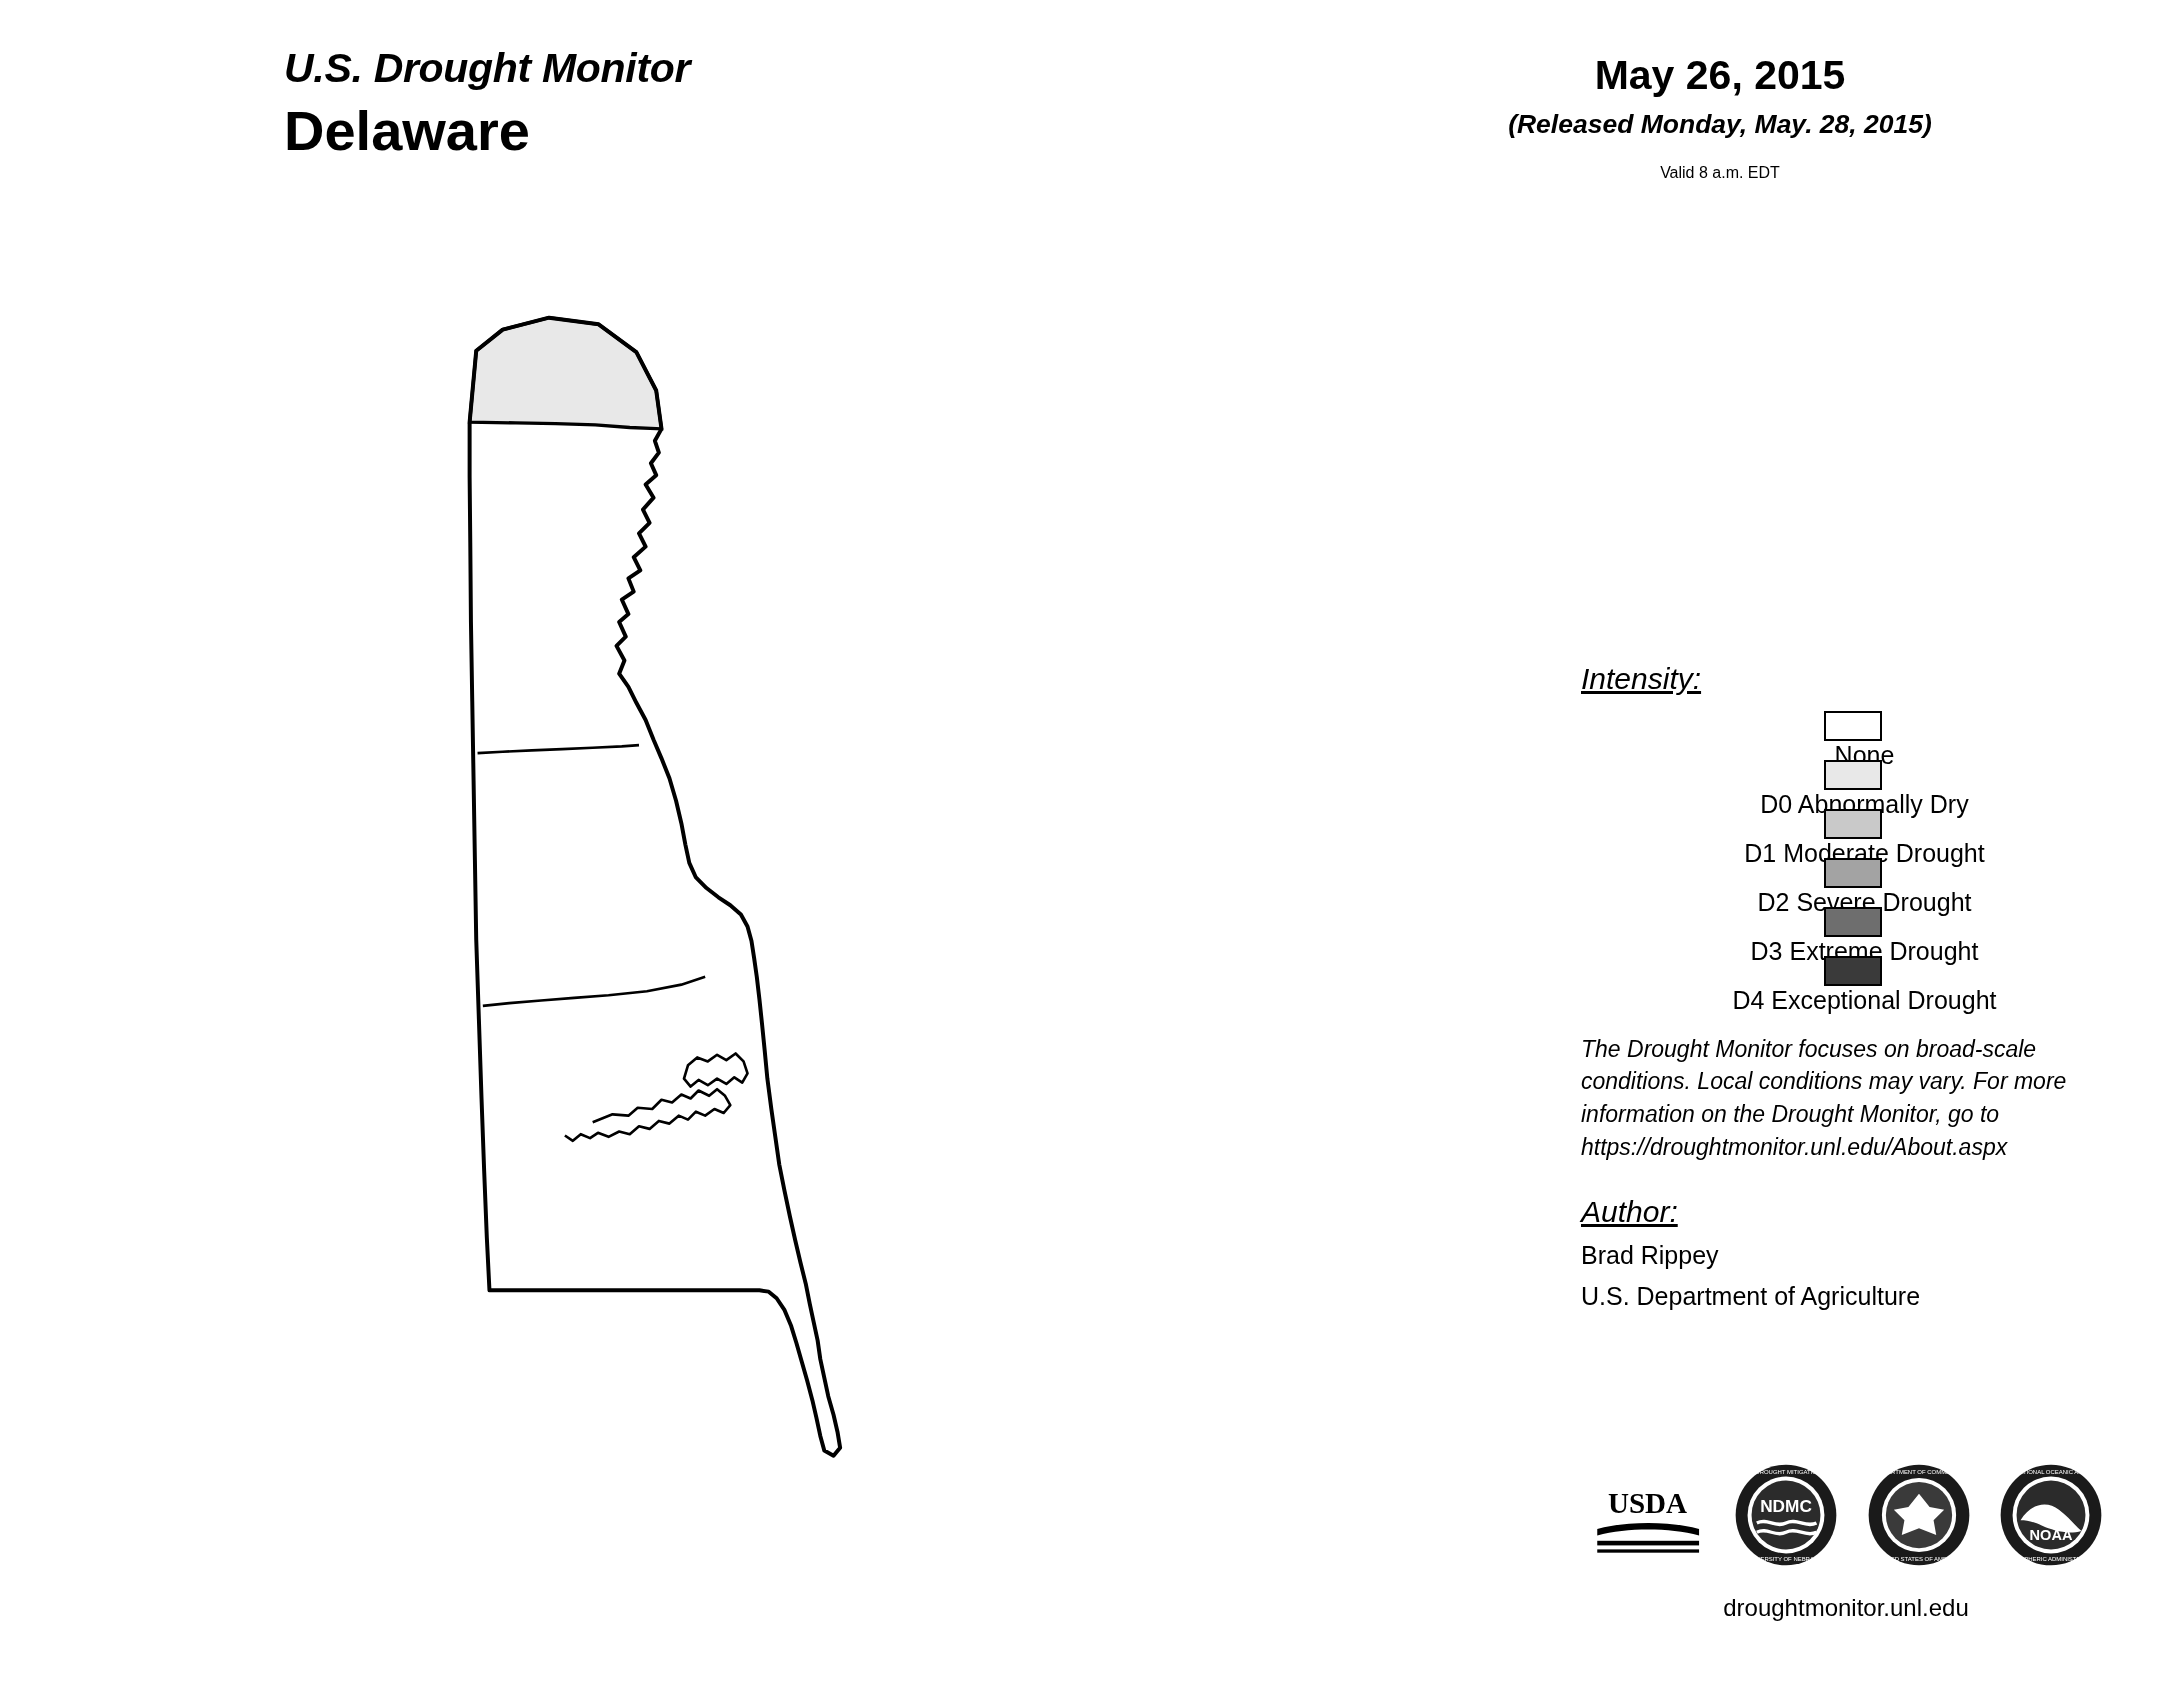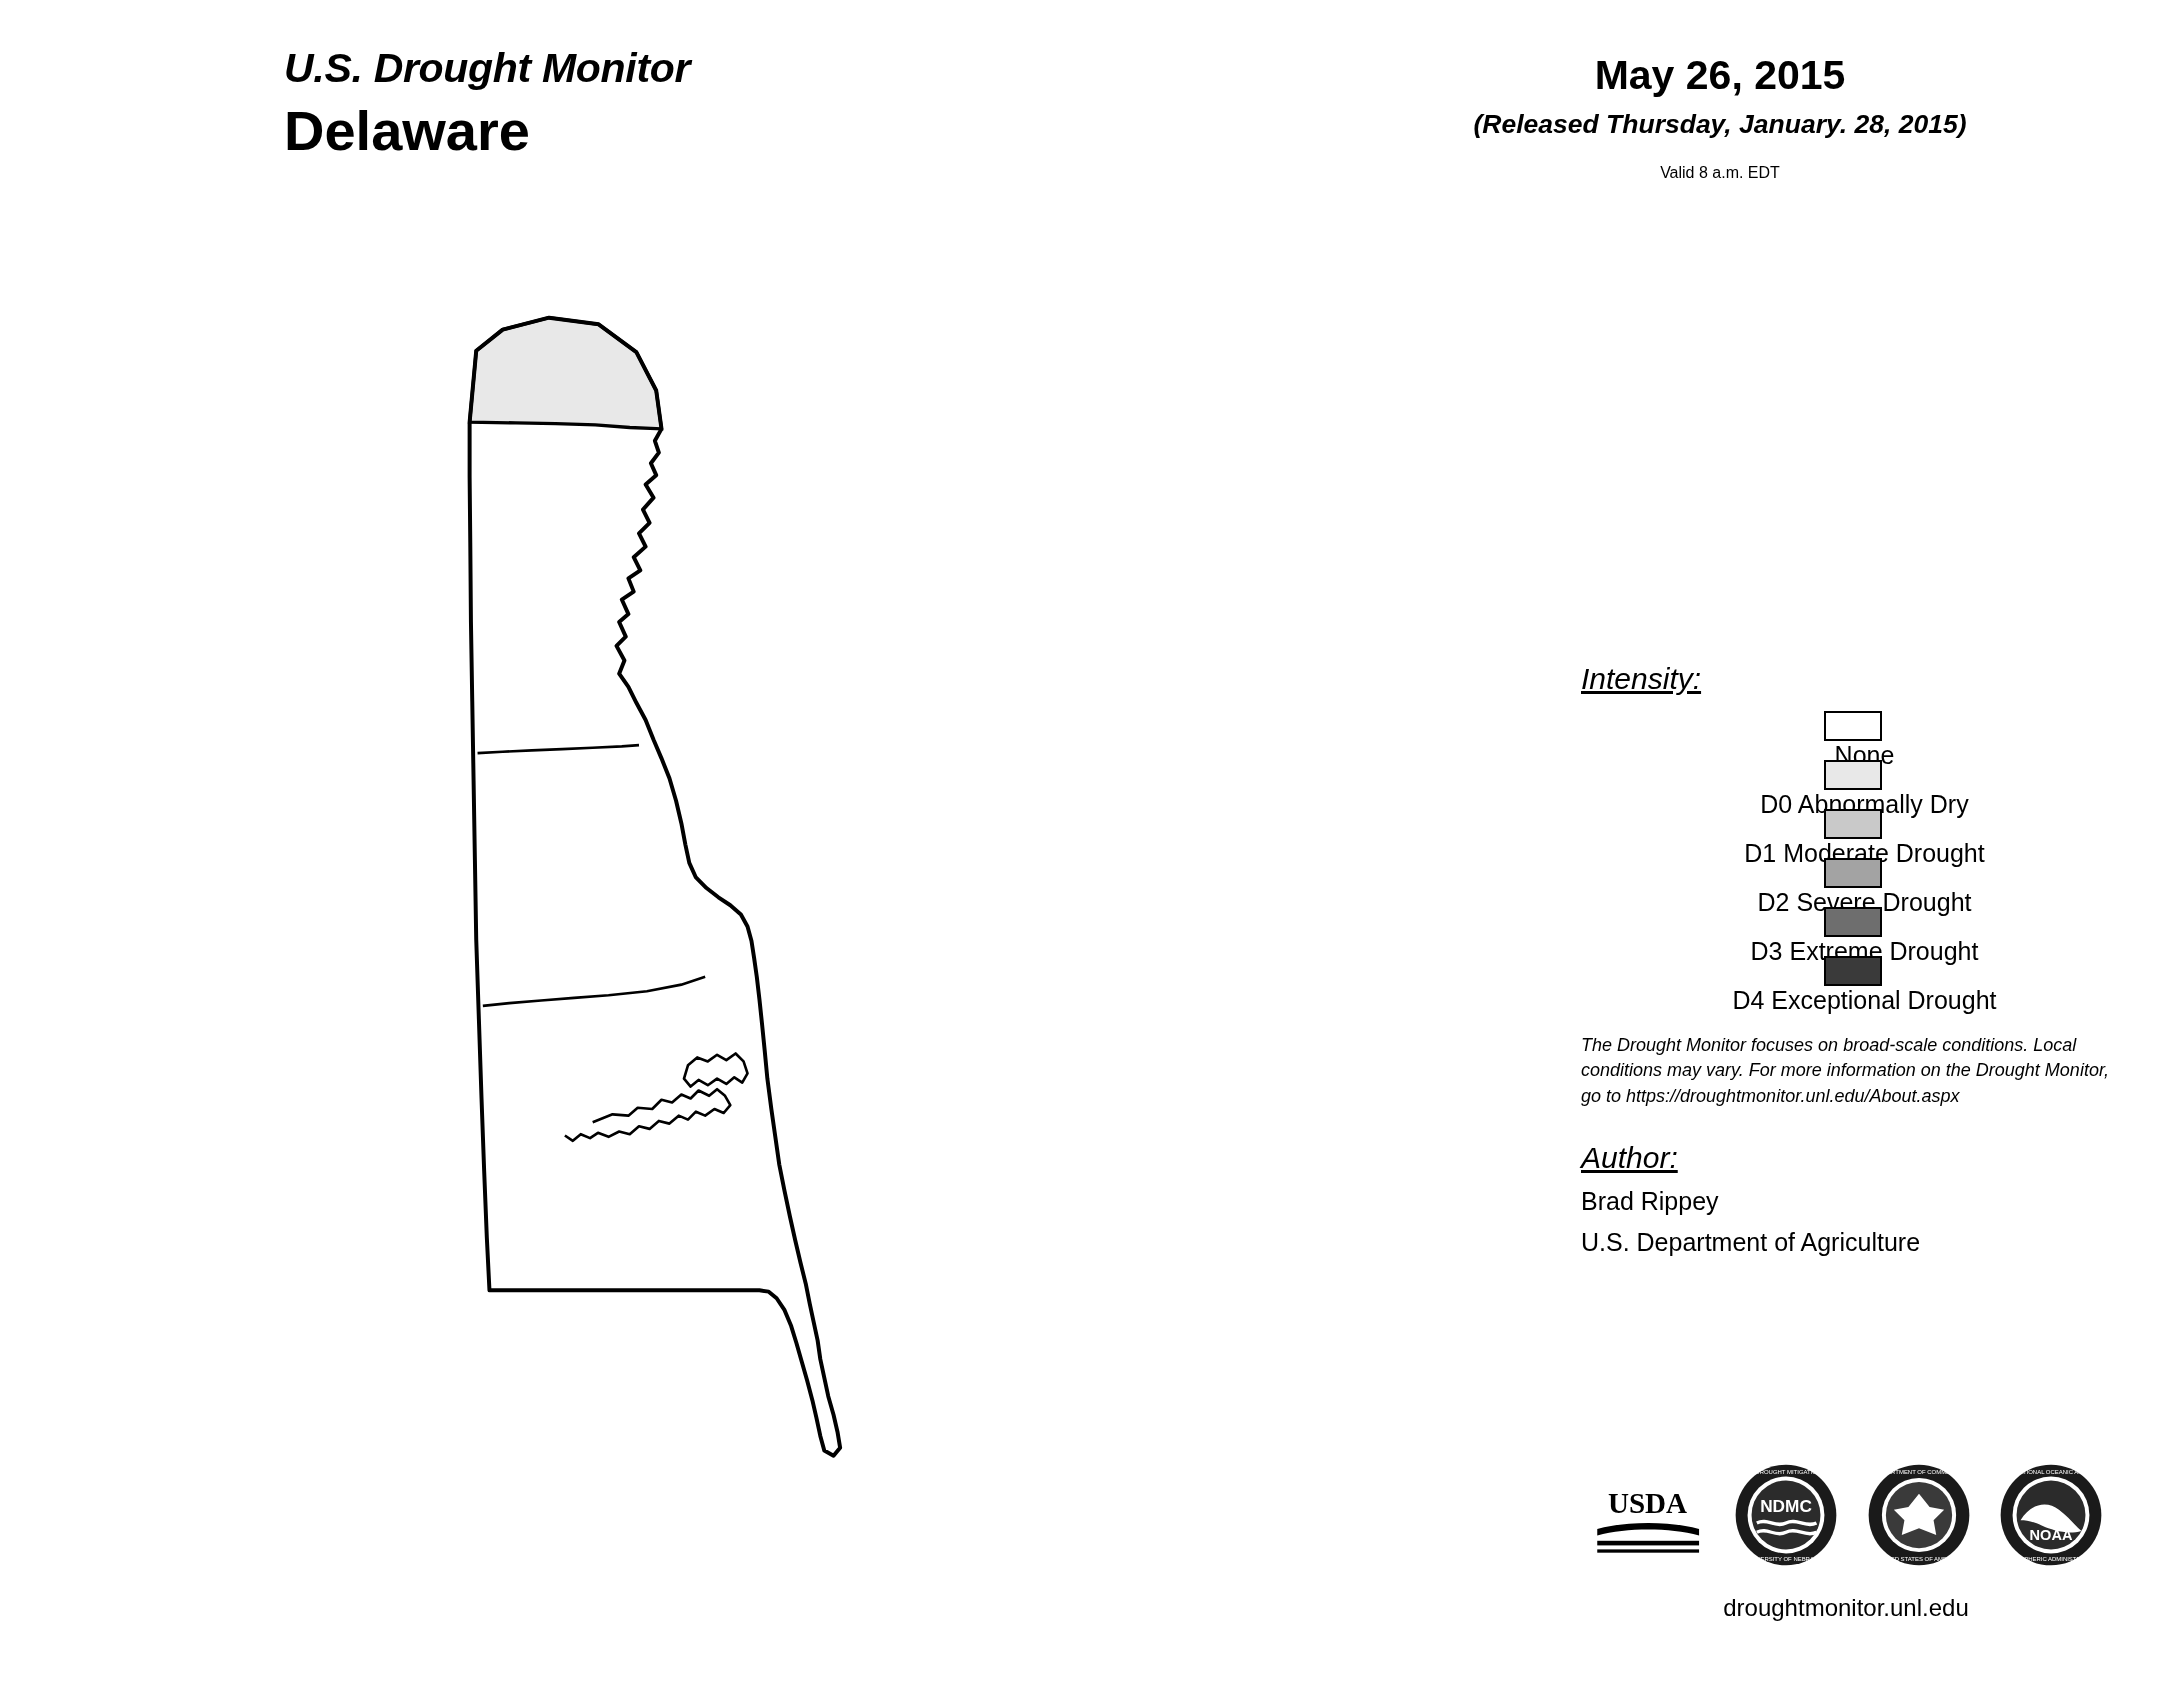--- a/index.html
+++ b/index.html
@@ -98,21 +98,21 @@
     flex: none;
   }
   .legend-label {
     font-size: 25px;
     margin-left: 24px;
     white-space: nowrap;
   }
 
   #legend-note {
     margin-top: 28px;
-    font-size: 18px;
+    font-size: 23px;
     font-style: italic;
     line-height: 1.42;
     width: 529px;
   }
 
   #author-block {
     margin-top: 32px;
   }
   #author-heading {
     font-size: 30px;
@@ -150,21 +150,21 @@
 </head>
 <body>
 
 <div id="header-title-block">
   <div id="usdm-title">U.S. Drought Monitor</div>
   <div id="state-title">Delaware</div>
 </div>
 
 <div id="header-date-block">
   <div id="map-date">May 26, 2015</div>
-  <div id="release-date">(Released Thursday, January. 28, 2015)</div>
+  <div id="release-date">(Released Monday, May. 28, 2015)</div>
   <div id="valid-time">Valid 8 a.m. EDT</div>
 </div>
 
 <div id="map-area">
   <svg width="794" height="1297" viewBox="0 0 1200 1960" xmlns="http://www.w3.org/2000/svg">
 
     <path fill="#e8e8e8" stroke="#000000" stroke-width="5" d="M 10 168 L 20 60 L 60 28 L 130 10 L 205 20 L 262 62 L 292 120 L 300 178
              L 252 176 L 200 172 L 140 170 L 80 169 Z"></path>
 
     <path fill="#ffffff" fill-opacity="0" stroke="#000000" stroke-width="6" stroke-linejoin="round" d="M 10 168

